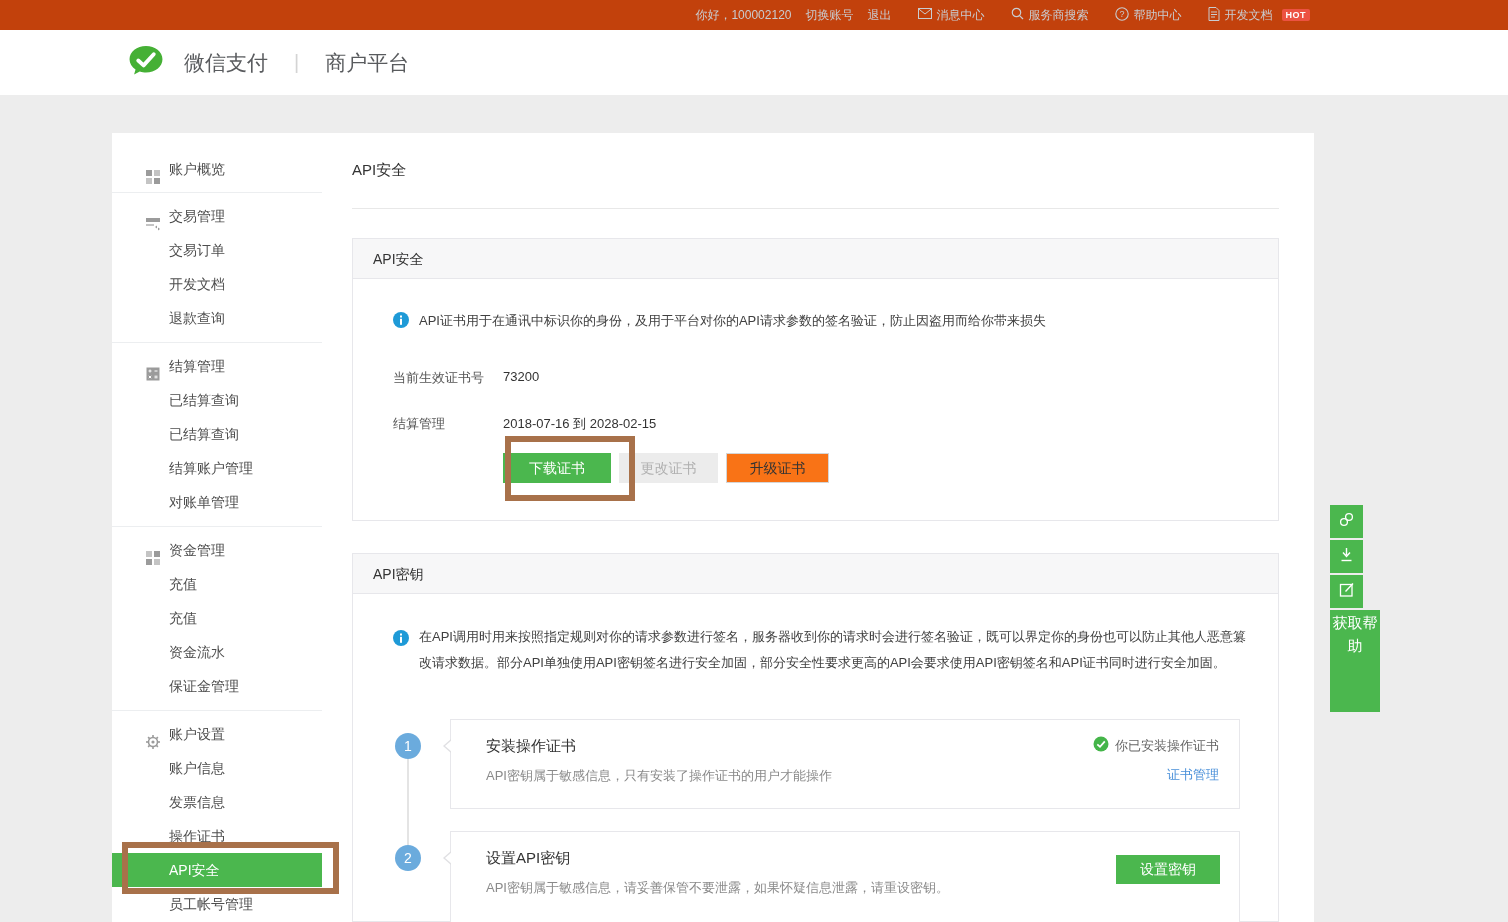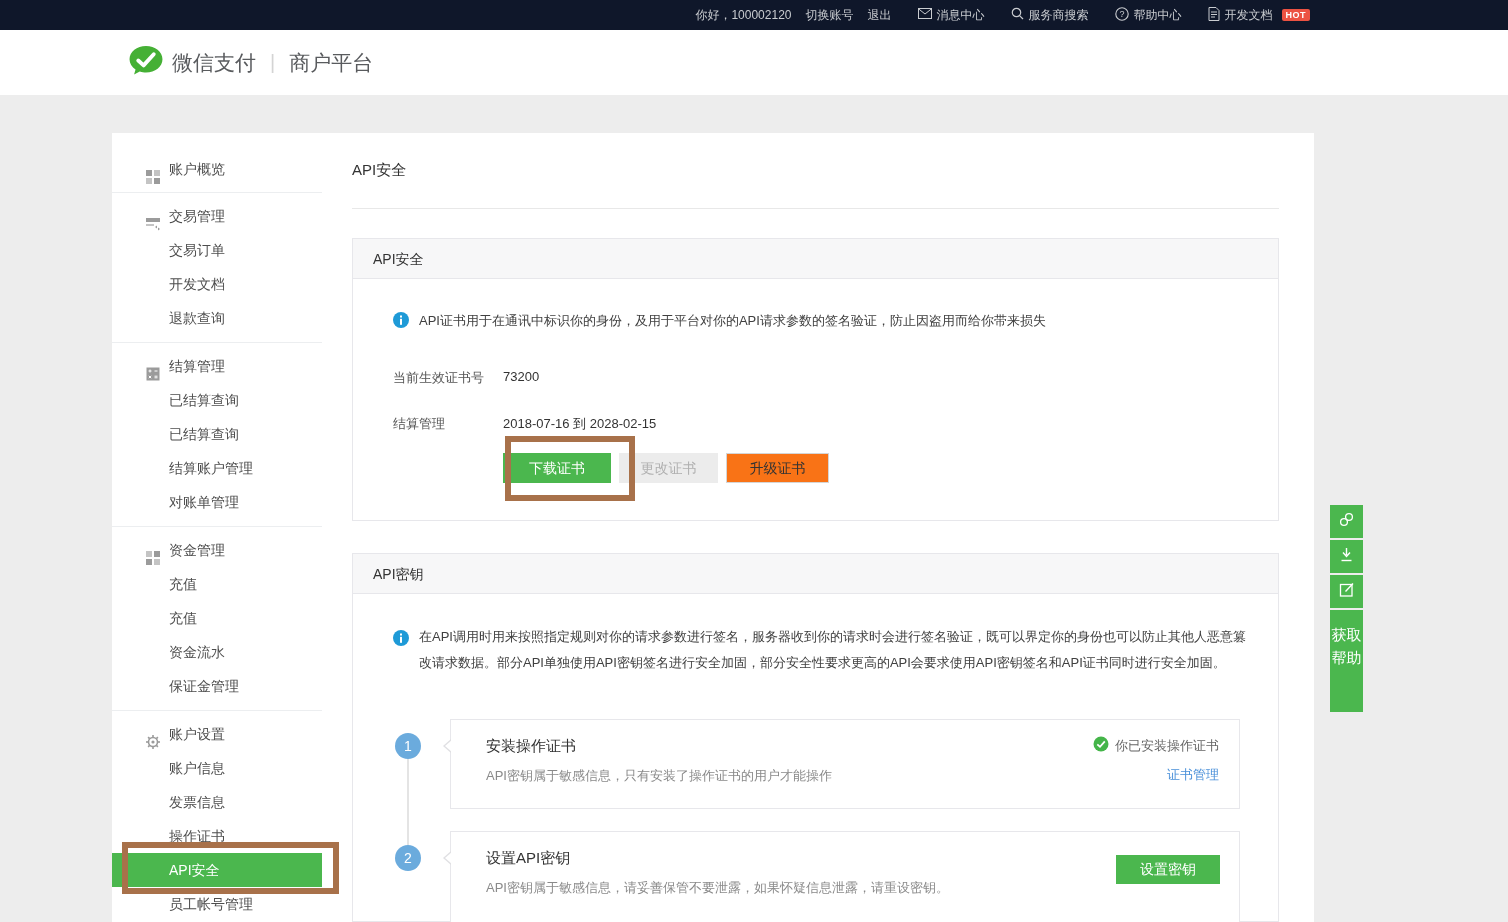--- a/index.html
+++ b/index.html
@@ -1,27 +1,27 @@
 <!DOCTYPE html>
 <html><head>
 <meta charset="utf-8">
 <style>
   * { margin:0; padding:0; box-sizing:border-box; }
   html,body { width:1508px; height:922px; overflow:hidden; }
   body { font-family:"Liberation Sans","DejaVu Sans",sans-serif; background:#ededed; position:relative; color:#333; }
 
   
-  .topbar { position:absolute; top:0; left:0; width:1508px; height:30px; background:#0f172a; display:flex; align-items:center; justify-content:flex-end; padding-right:198px; font-size:12px; color:#c9ccd0; }
+  .topbar { position:absolute; top:0; left:0; width:1508px; height:30px; background:#c2410c; display:flex; align-items:center; justify-content:flex-end; padding-right:198px; font-size:12px; color:#c9ccd0; }
   .topbar .titem { display:flex; align-items:center; gap:5px; margin-left:14px; cursor:pointer; white-space:nowrap; }
   .topbar .sep { margin-left:26px; }
   .hot-badge { background:#ec5242; color:#fff; font-size:9px; font-weight:bold; padding:1px 4px; border-radius:2px; margin-left:4px; letter-spacing:0.5px; }
 
   
   .logoband { position:absolute; top:30px; left:0; width:1508px; height:65px; background:#fff; display:flex; align-items:center; }
-  .brandwrap { display:flex; align-items:center; margin-left:128px; }
+  .brandwrap { display:flex; align-items:center; margin-left:128px;gap:12px; }
   .brand-name { font-size:21px; color:#595b5e; margin-left:8px; }
   .brand-divider { color:#d4d4d4; font-size:20px; margin:0 14px; font-weight:200; }
   .brand-platform { font-size:21px; color:#595b5e; }
 
   
   .wrapper { position:absolute; left:112px; top:133px; width:1202px; height:789px; background:#fff; }
 
   
   .sidebar { position:absolute; left:0; top:0; width:210px; height:789px; font-size:14px; }
   .side-group { padding:6px 0 7px 0; border-bottom:1px solid #eceef0; }
@@ -70,21 +70,21 @@
   .step-notch:after { content:""; left:1.5px; top:-6px; border-width:6px 7px 6px 0; border-color:transparent #fff transparent transparent; }
   .step-title { position:absolute; left:35px; top:17px; font-size:15px; color:#333; }
   .step-desc { position:absolute; left:35px; top:47px; font-size:13px; color:#8a8a8a; }
   .step-status { position:absolute; right:20px; top:16px; display:flex; align-items:center; gap:6px; font-size:13px; color:#666; }
   .step-link { position:absolute; right:20px; top:46px; font-size:13px; color:#4a90d9; cursor:pointer; }
   .btn-setkey { position:absolute; right:19px; top:23px; width:104px; height:29px; background:#4bb74e; color:#fff; font-size:14px; text-align:center; line-height:29px; cursor:pointer; }
 
   
   .floatbar { position:absolute; left:1330px; top:505px; width:33px; }
   .fbtn { width:33px; height:33px; background:#4bb74e; margin-bottom:2px; display:flex; align-items:center; justify-content:center; cursor:pointer; }
-  .fbtn-tall { width:33px; height:102px; background:#4bb74e; margin-top:1px; color:#fff; font-size:15px; line-height:23px; text-align:center; padding-top:15px; cursor:pointer; word-break:break-all; letter-spacing:0;font-family:Liberation Mono, monospace; }
+  .fbtn-tall { width:50px; height:102px; background:#4bb74e; margin-top:1px; color:#fff; font-size:15px; line-height:23px; text-align:center; padding-top:1px; cursor:pointer; word-break:break-all; letter-spacing:0; }
 
   
   .anno { position:absolute; border:6px solid #a8714a; background:transparent; z-index:50; pointer-events:none; }
   .anno-download { left:505px; top:436px; width:130px; height:65px; }
   .anno-sidebar { left:122px; top:842px; width:217px; height:52px; }
 </style>
 </head>
 <body>
 
 <div class="topbar">

